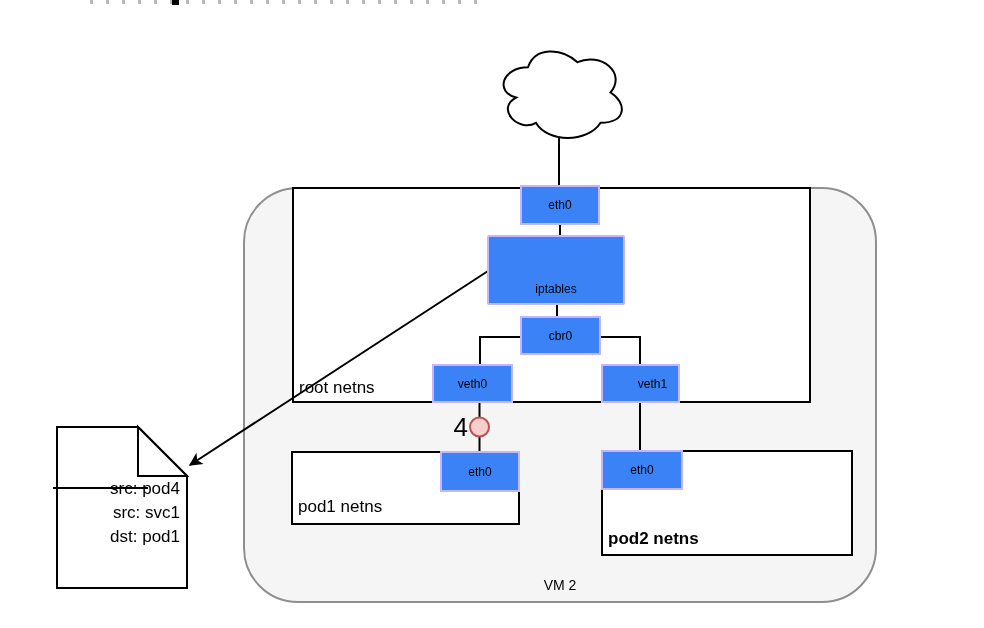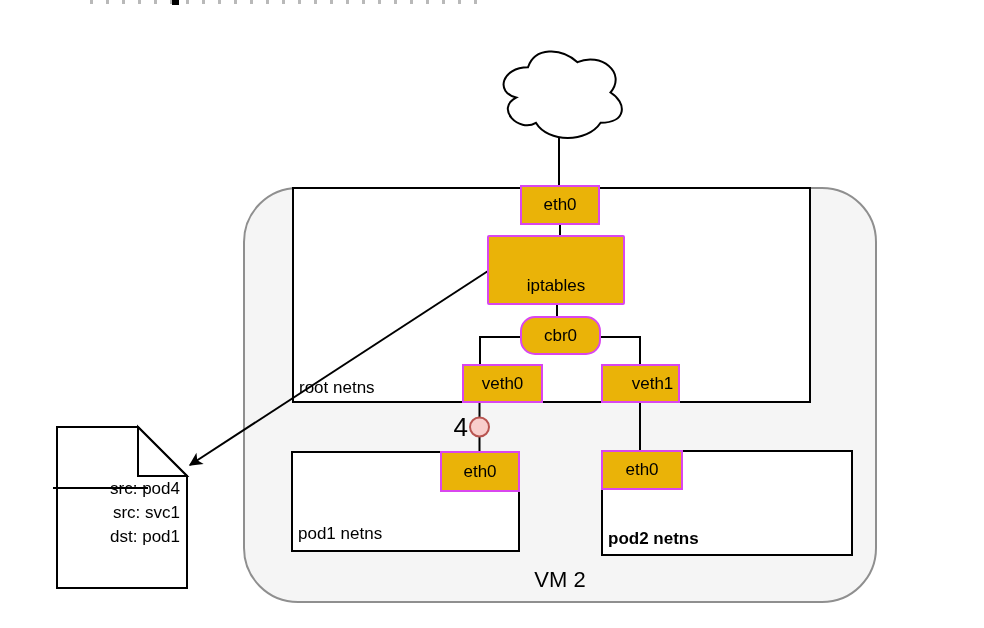--- a/index.html
+++ b/index.html
@@ -28,56 +28,56 @@
   #vm2 {
     position: absolute; left: 243px; top: 187px; width: 634px; height: 416px;
     box-sizing: border-box;
     background: #f5f5f5;
     border: 2px solid #8f8f8f;
     border-radius: 55px;
     z-index: 1;
   }
   #vm2-label {
     position: absolute; left: 0; bottom: 8px; width: 100%;
-    text-align: center; font-size: 22px; z-index: 5;
+    text-align: center; font-size: 14px; z-index: 5;
   }
 
   
   .ns-box {
     position: absolute; box-sizing: border-box;
     background: #ffffff; border: 2px solid #000;
     z-index: 2;
   }
   #root-netns { left: 292px; top: 187px; width: 519px; height: 216px; }
-  #pod1-netns { left: 291px; top: 451px; width: 229px; height: 101px; }
+  #pod1-netns { left: 291px; top: 451px; width: 229px; height: 74px; }
   #pod2-netns { left: 601px; top: 450px; width: 252px; height: 106px; font-weight: bold; }
 
   .ns-label {
     position: absolute; left: 5px; bottom: 3px;
     font-size: 17px; white-space: nowrap; z-index: 5;
   }
 
   
   #lines {
     position: absolute; left: 0; top: 0; width: 984px; height: 628px;
     z-index: 3; pointer-events: none;
   }
 
   
   .box {
     position: absolute; box-sizing: border-box;
-    background: #eab308; border: 2px solid #d946ef;
+    background: #3b82f6; border: 2px solid #c4b5fd;
     display: flex; align-items: center; justify-content: center;
-    font-size: 17px; z-index: 4;
+    font-size: 12px; z-index: 4;
   }
   #eth0-root  { left: 520px; top: 185px; width: 80px; height: 40px; }
   #iptables   { left: 487px; top: 235px; width: 138px; height: 70px;
                 border-radius: 2px; align-items: flex-end; padding-bottom: 7px; }
-  #cbr0       { left: 520px; top: 316px; width: 81px; height: 39px; border-radius: 15px; }
-  #veth0      { left: 462px; top: 364px; width: 81px; height: 39px; }
+  #cbr0       { left: 520px; top: 316px; width: 81px; height: 39px; }
+  #veth0      { left: 432px; top: 364px; width: 81px; height: 39px; }
   #veth1      { left: 601px; top: 364px; width: 79px; height: 39px; padding-left: 24px; }
   #pod1-eth0  { left: 440px; top: 451px; width: 80px; height: 41px; }
   #pod2-eth0  { left: 601px; top: 450px; width: 82px; height: 40px; }
 
   
   #step4 {
     position: absolute; left: 438px; top: 412px; width: 30px;
     text-align: right; font-size: 26px; line-height: 30px; z-index: 5;
   }
 

